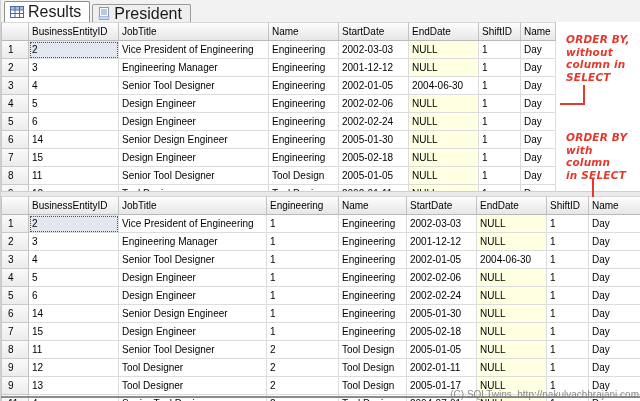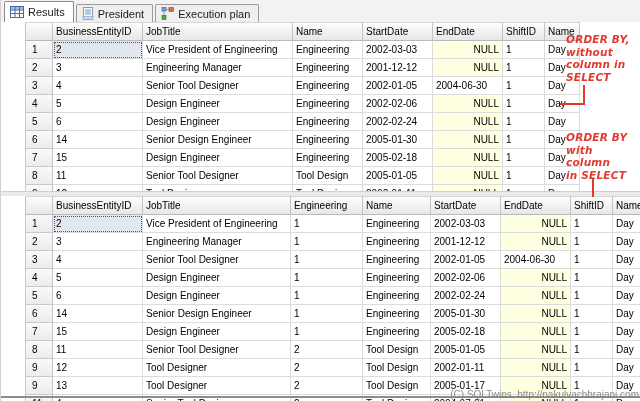--- a/index.html
+++ b/index.html
@@ -3,41 +3,41 @@
 <meta charset="utf-8">
 <style>
   html,body{margin:0;padding:0;}
   body{width:640px;height:401px;overflow:hidden;position:relative;background:#fff;
        font-family:"Liberation Sans",sans-serif;-webkit-font-smoothing:antialiased;}
   .app{position:absolute;inset:0;border-left:1px solid #d0d0d0;}
 
   
   .tabstrip{position:absolute;left:0;top:0;width:640px;height:22px;background:#f2f2f2;
             display:flex;align-items:flex-end;padding-left:3px;box-sizing:border-box;}
-  .tab{display:flex;align-items:center;gap:4px;font-size:11px;color:#1a1a1a;
+  .tab{display:flex;align-items:center;gap:4px;font-size:16px;color:#1a1a1a;
        background:#efefef;border:1px solid #9a9a9a;border-bottom:none;
        border-radius:2px 2px 0 0;height:17px;padding:0 8px 0 5px;margin-right:2px;}
   .tab.active{background:#fff;height:20px;border-color:#8c8c8c;position:relative;z-index:3;}
   .tab svg{flex:0 0 auto;}
 
   
-  .grid{position:absolute;overflow:hidden;background:#fff;margin-left:24px;}
+  .grid{position:absolute;overflow:hidden;background:#fff;}
   #grid1{left:0;top:22px;width:556px;height:169px;}
   #grid2{left:0;top:196px;width:640px;height:205px;}
   table{border-collapse:separate;border-spacing:0;table-layout:fixed;font-size:10px;color:#000;}
   th,td{box-sizing:border-box;height:18px;line-height:17px;padding:0 3px;white-space:nowrap;
         overflow:hidden;text-align:left;font-weight:normal;}
   th{background:linear-gradient(#fdfdfd,#e7e7e7);border-right:1px solid #c3c3c3;
      border-bottom:1px solid #b9b9b9;border-top:1px solid #d7d7d7;}
   th:first-child{border-left:1px solid #c3c3c3;}
   td{border-right:1px solid #dcdcdc;border-bottom:1px solid #dcdcdc;}
   td:first-child{border-left:1px solid #c9c9c9;}
   td.rn{background:linear-gradient(#fafafa,#ececec);border-right:1px solid #c3c3c3;
         border-bottom:1px solid #c9c9c9;padding-left:6px;}
-  td.nullv{background:var(--null-bg,#ffffe1);text-align:right;}
+  td.nullv{background:var(--null-bg,#ffffe1);}
   td.sel{background:var(--sel-bg,#e3e7ef);outline:1px dotted #555;outline-offset:-2px;}
 
   
   .splitter{position:absolute;left:0;top:191px;width:640px;height:5px;background:#eaeaea;
             border-top:1px solid #cfcfcf;box-sizing:border-box;}
   .bottomline{position:absolute;left:0;top:396px;width:640px;height:2px;background:#8c8c8c;z-index:40;}
 
   
   .ann{position:absolute;color:var(--ann,#e2392e);font:italic bold 10.5px "DejaVu Sans",sans-serif;
        line-height:12.5px;letter-spacing:.2px;white-space:pre-line;z-index:60;}
@@ -72,30 +72,20 @@
     <div class="tab">
       <svg width="12" height="13" viewBox="0 0 12 13">
         <rect x="1.5" y="0.5" width="9" height="12" fill="#ffffff" stroke="#8a9aad"></rect>
         <line x1="3" y1="3" x2="9" y2="3" stroke="#6a93c8"></line>
         <line x1="3" y1="5" x2="9" y2="5" stroke="#6a93c8"></line>
         <line x1="3" y1="7" x2="9" y2="7" stroke="#6a93c8"></line>
         <rect x="1" y="9.5" width="10" height="3" fill="#c9d8ef" stroke="#6a93c8" stroke-width="0.5"></rect>
       </svg>
       <span>President</span>
     </div>
-    <div class="tab">
-      <svg width="13" height="13" viewBox="0 0 13 13">
-        <line x1="3" y1="4" x2="3" y2="9" stroke="#9a9a9a"></line>
-        <line x1="3" y1="2.5" x2="8" y2="2.5" stroke="#9a9a9a"></line>
-        <rect x="1" y="0.5" width="4" height="3.5" fill="#7ba0d6" stroke="#44597c" stroke-width="0.6"></rect>
-        <rect x="8" y="0.5" width="4.5" height="4" fill="#c9763a" stroke="#8c4c1f" stroke-width="0.6"></rect>
-        <rect x="1" y="8.5" width="4" height="4" fill="#58a544" stroke="#2f6e22" stroke-width="0.6"></rect>
-      </svg>
-      <span>Execution plan</span>
-    </div>
   </div>
 
   <div class="grid" id="grid1">
       <table>
         <colgroup>
           <col style="width: 28px;">
           <col style="width: 90px;">
           <col style="width: 150px;">
           <col style="width: 70px;">
           <col style="width: 70px;">

